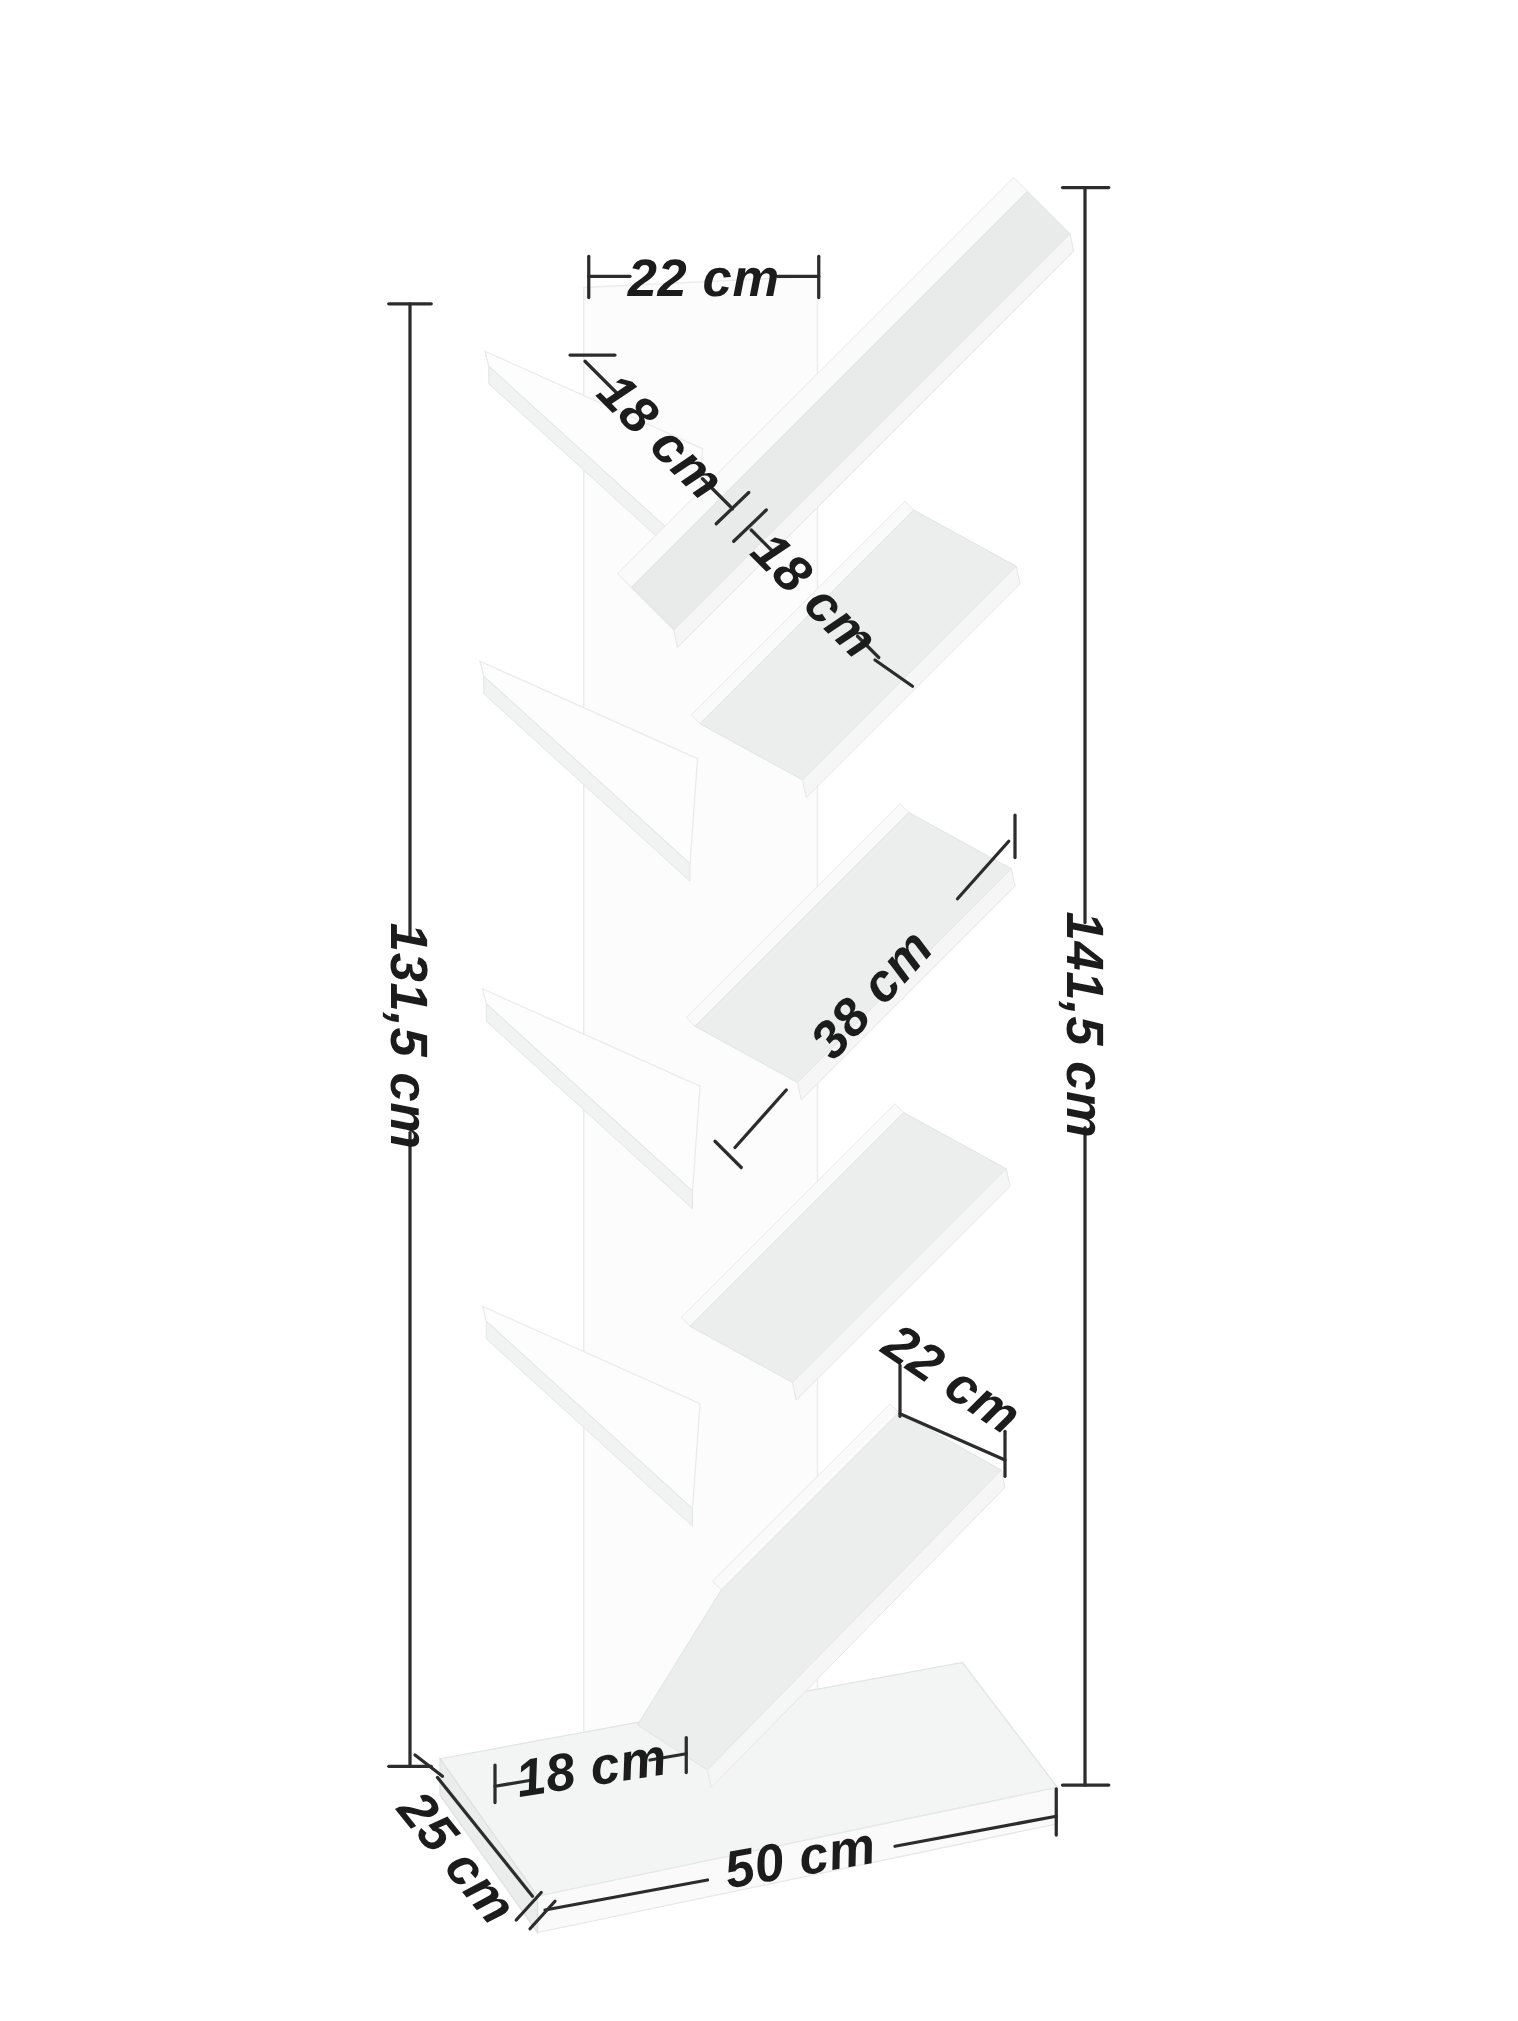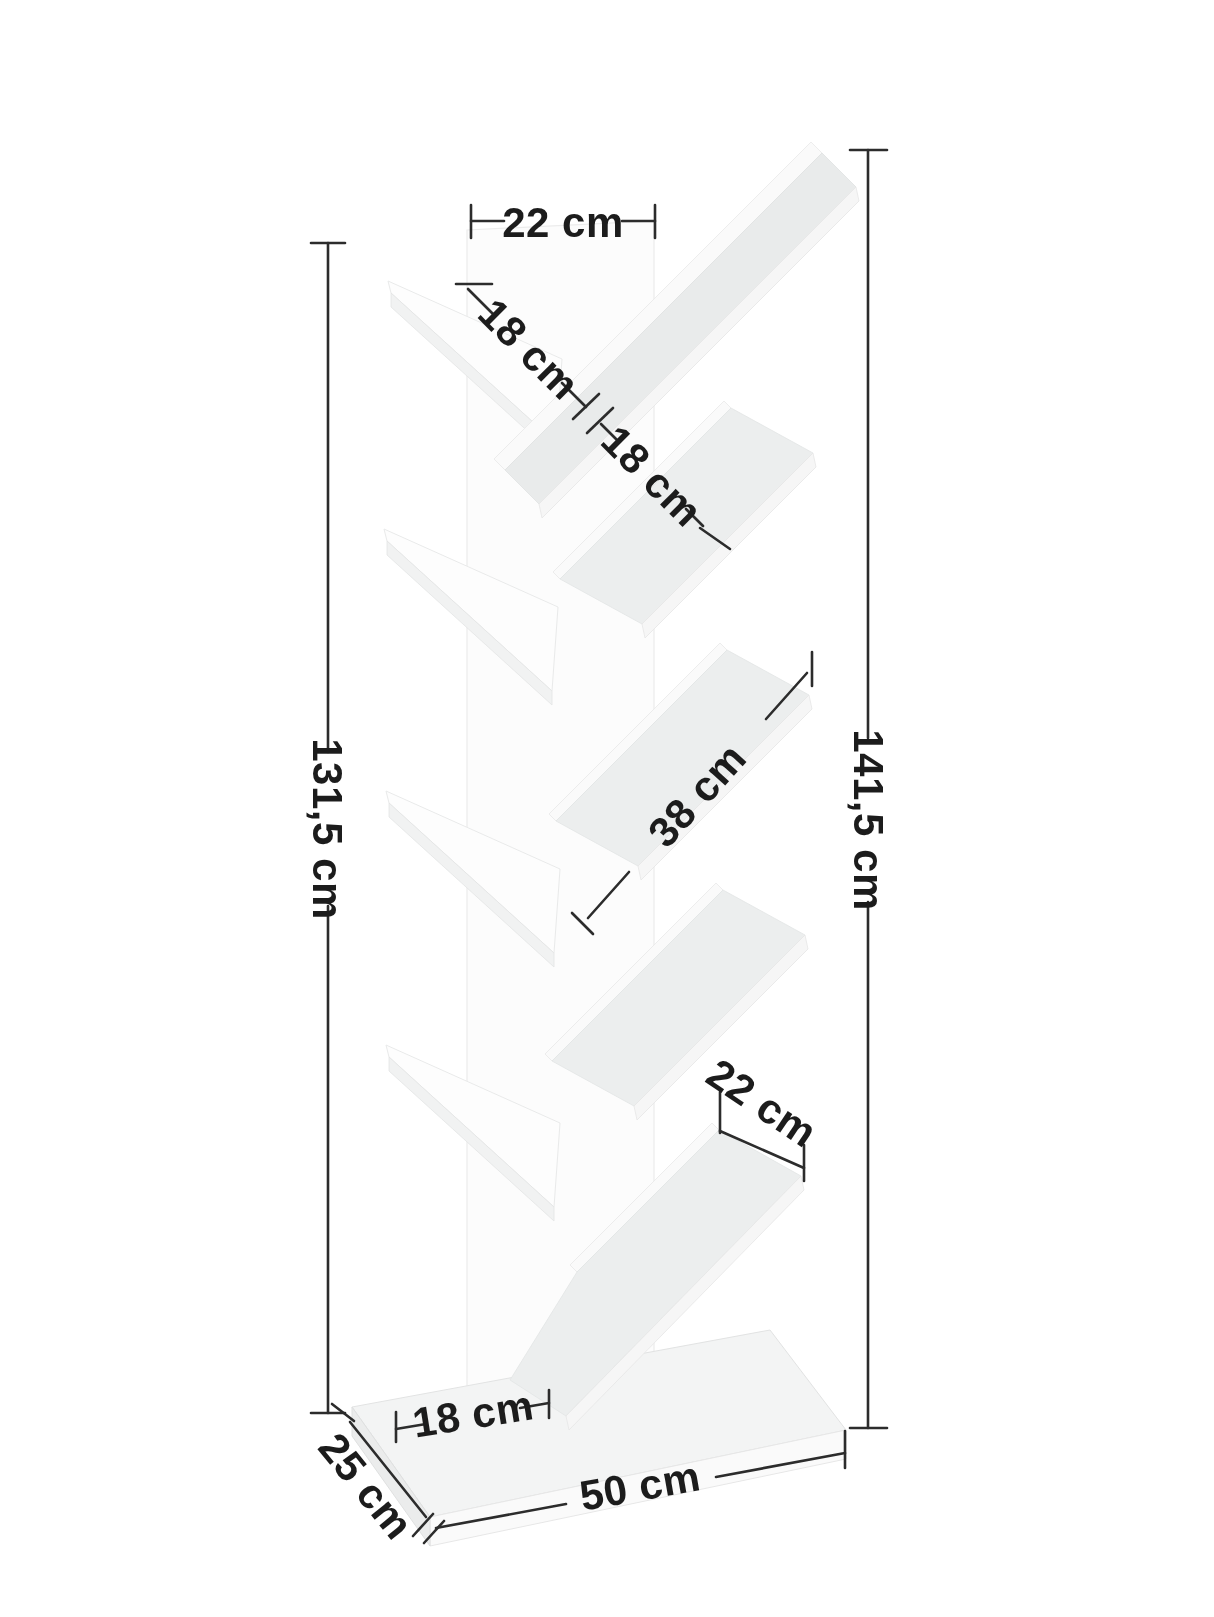--- a/index.html
+++ b/index.html
@@ -7,20 +7,21 @@
     padding: 0;
     background: #ffffff;
     font-family: "Liberation Sans", "DejaVu Sans", sans-serif;
   }
   .stage {
     position: relative;
     width: 980px;
     height: 1617px;
     background: #ffffff;
     overflow: hidden;
+    font-style: italic;
   }
   svg { display: block; }
 
   
   .spine-face      { fill: #fcfcfc; stroke: #ececec; stroke-width: 1.2; }
   .left-surface    { fill: #fdfdfd; stroke: #e9eaea; stroke-width: 1; }
   .left-edge-strip { fill: #f1f2f2; stroke: #e3e5e5; stroke-width: 0.8; }
   .right-surface   { fill: #eceeee; stroke: #e2e4e4; stroke-width: 0.8; }
   .right-surface-big { fill: #e9ebeb; stroke: #e0e2e2; stroke-width: 0.8; }
   .right-top-strip { fill: #fafafa; stroke: #e8e8e8; stroke-width: 0.8; }

